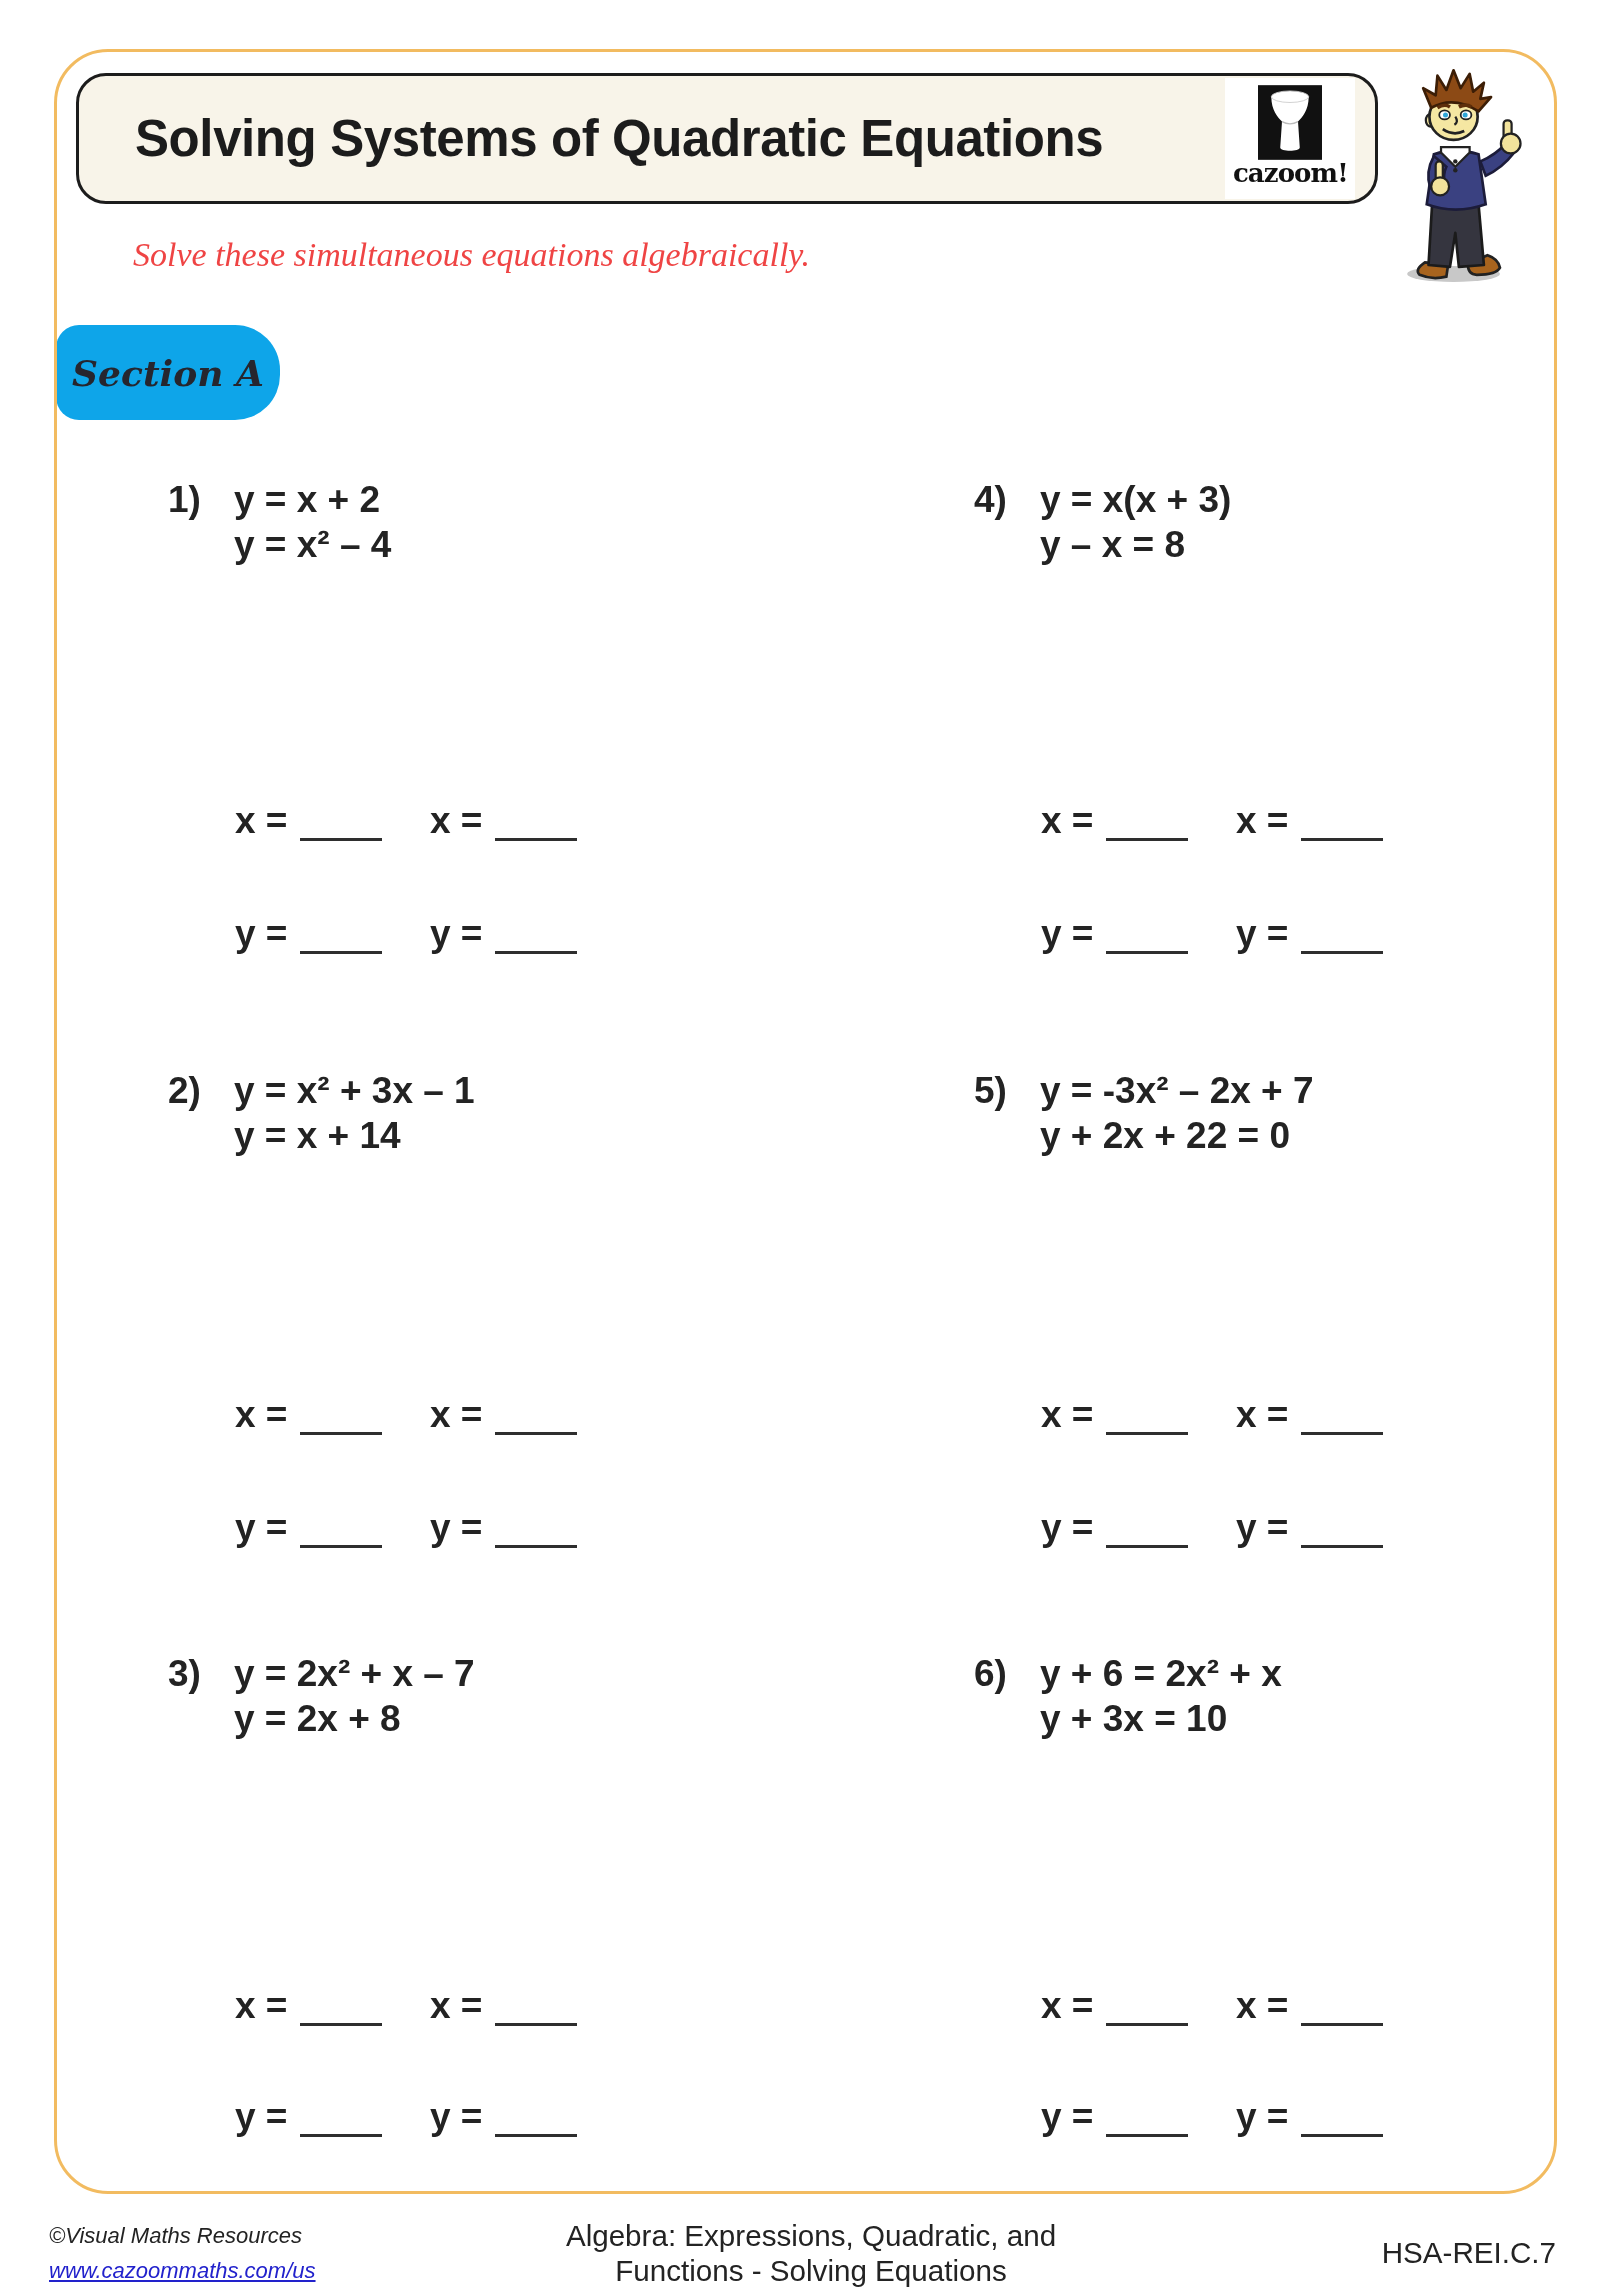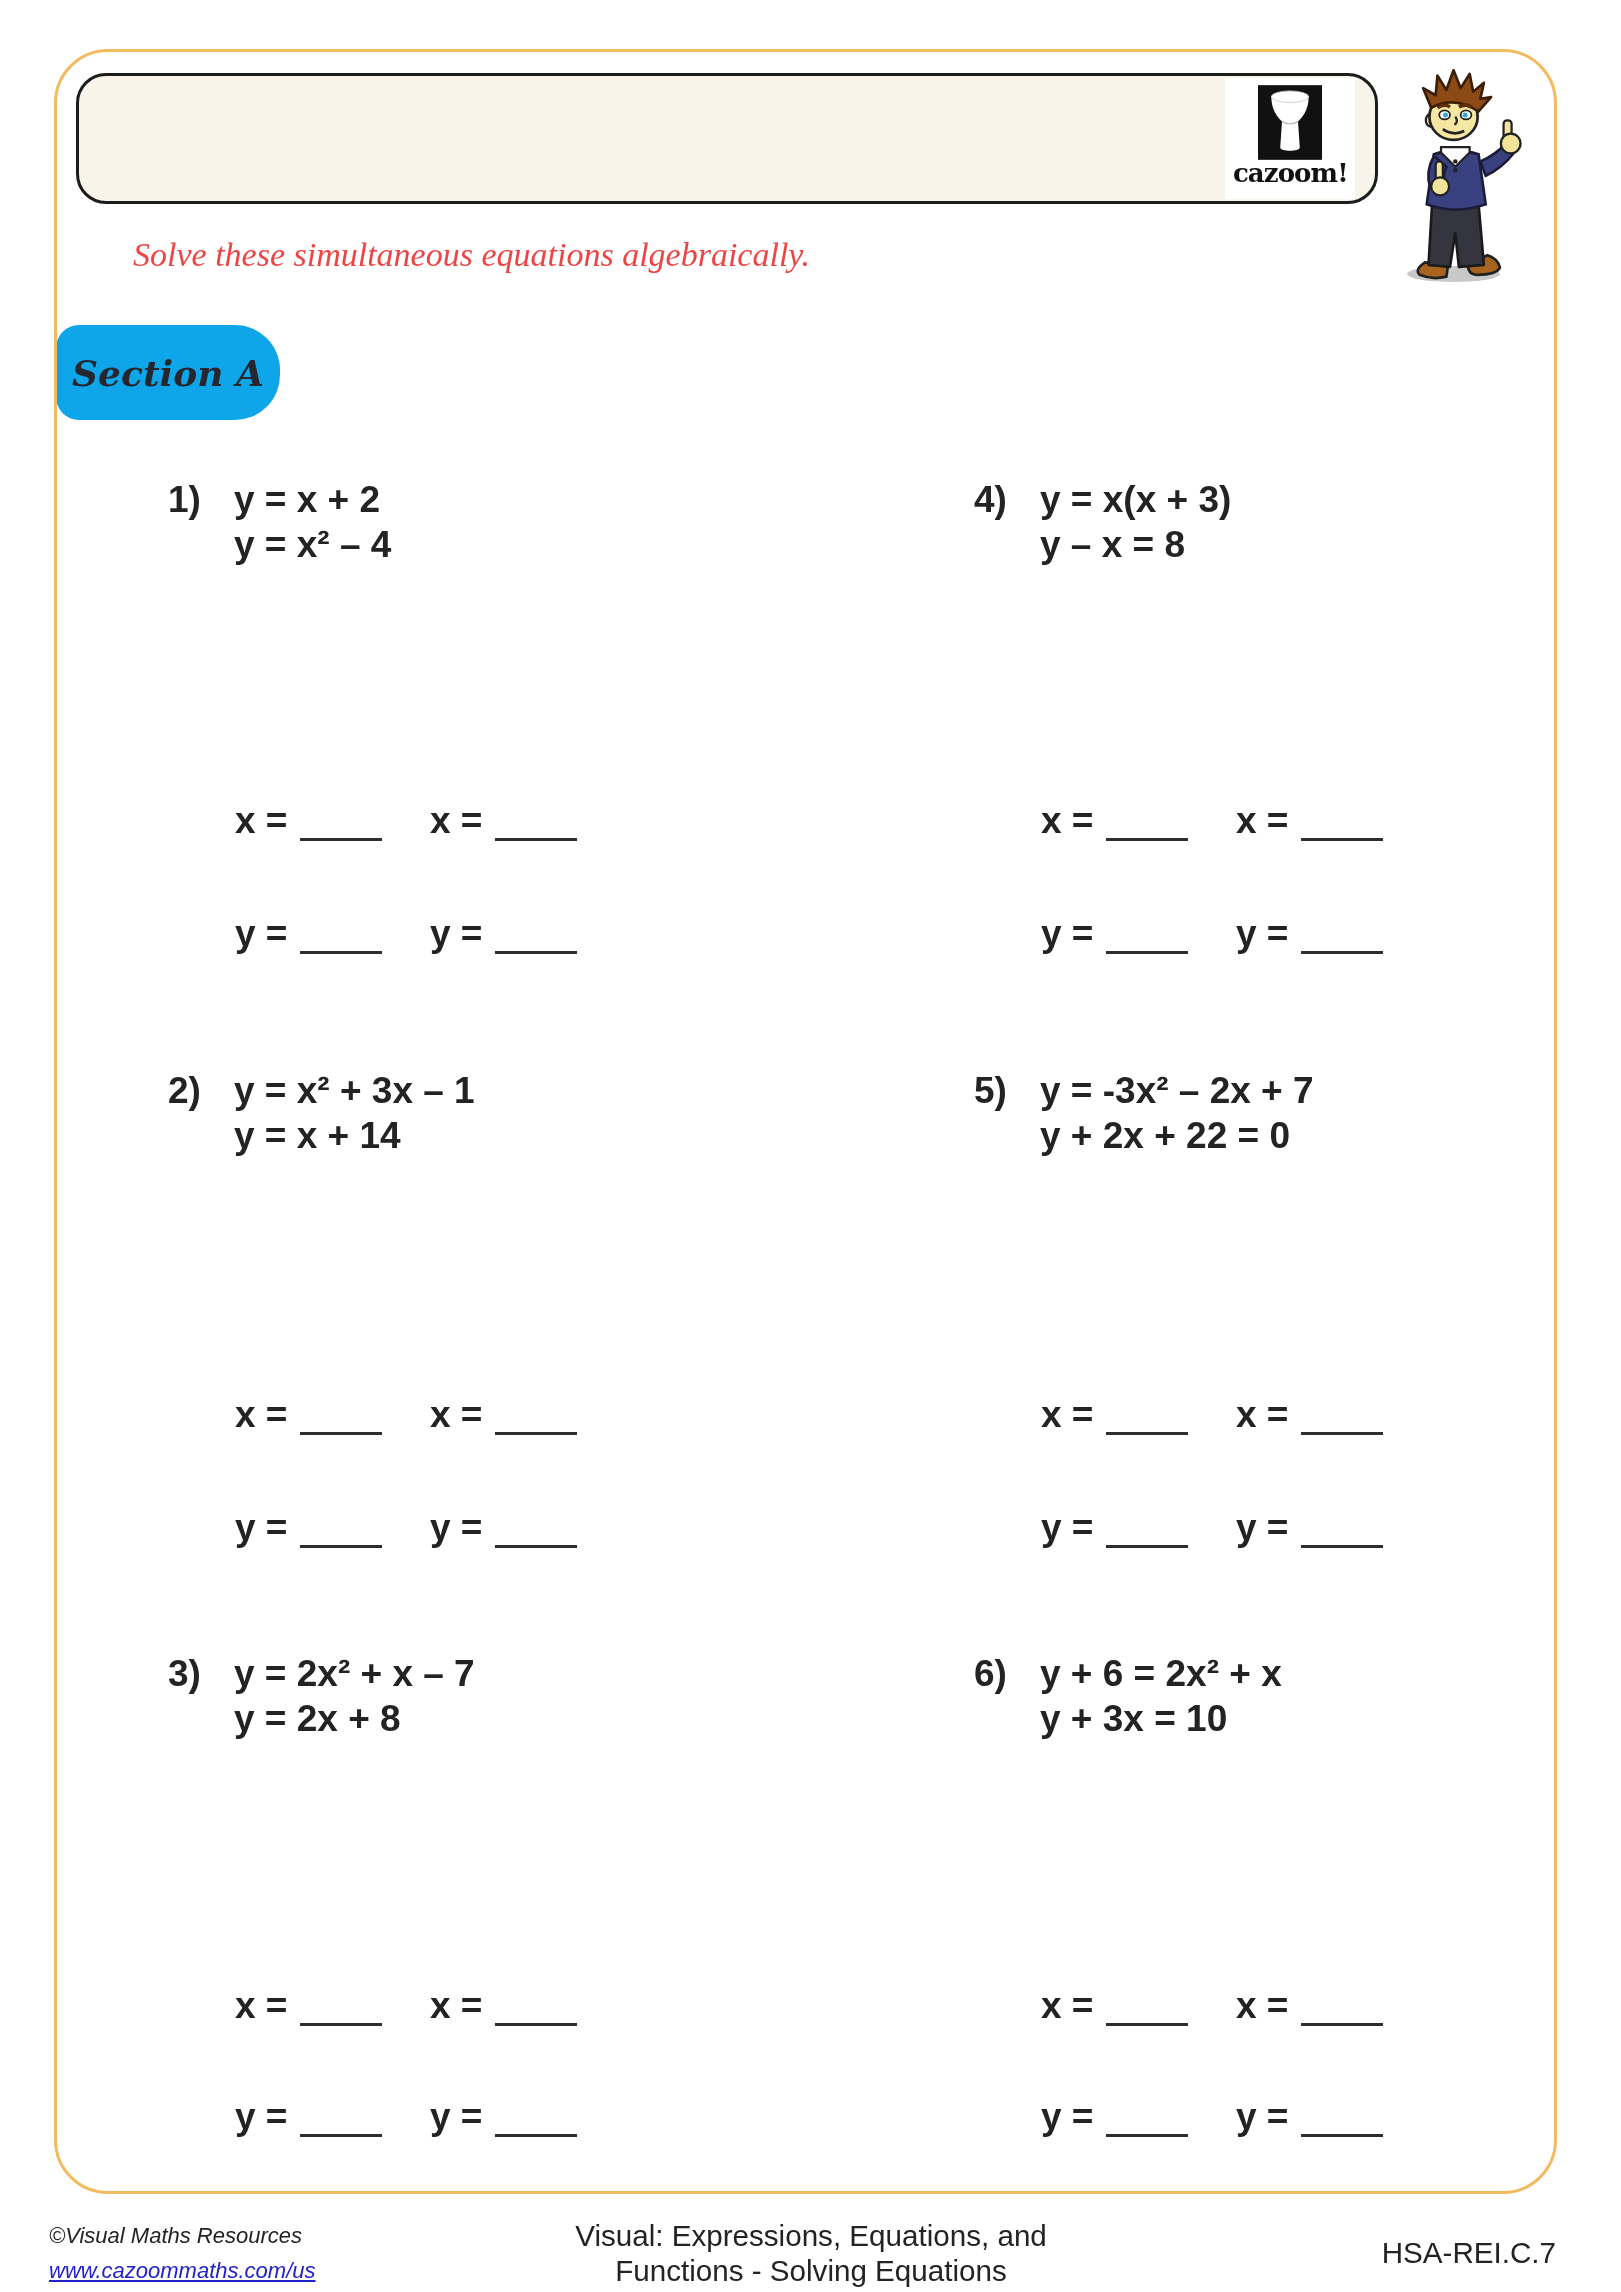--- a/index.html
+++ b/index.html
@@ -62,20 +62,21 @@
   .footer-right{position:absolute;right:66px;top:2236px;font-size:29.6px;z-index:1;}
 </style>
 </head>
 <body>
 
 <div class="canvas">
 
   <div class="page-border"></div>
 
   <div class="title-box">
+    <div class="title-text">Solving Systems of Quadratic Equations</div>
     <div class="logo-patch">
       <svg class="logo-drum" viewBox="0 0 72 84" width="64" height="75">
         <rect width="72" height="84" fill="#111111"></rect>
         <path d="M15 13 C15 28 22 36 27 41 L25 70 C25 75 47 75 47 70 L45 41 C50 36 57 28 57 13 Z" fill="#ffffff"></path>
         <ellipse cx="36" cy="13" rx="21" ry="6.5" fill="#ffffff" stroke="#cccccc" stroke-width="1"></ellipse>
         <path d="M27 41 Q36 46 45 41" stroke="#bbbbbb" stroke-width="1.5" fill="none"></path>
       </svg>
       <div class="logo-word">cazoom!</div>
     </div>
   </div>
@@ -275,19 +276,19 @@
         <span class="albl">y =</span>
         <span class="aline"></span>
       </span>
   </div>
 
   <div class="footer-left">
     <div>©Visual Maths Resources</div>
     <div><span class="footer-link">www.cazoommaths.com/us</span></div>
   </div>
   <div class="footer-center">
-    <div>Visual: Expressions, Equations, and</div>
+    <div>Algebra: Expressions, Quadratic, and</div>
     <div>Functions - Solving Equations</div>
   </div>
   <div class="footer-right">HSA-REI.C.7</div>
 
 </div>
 
 
 </body></html>

